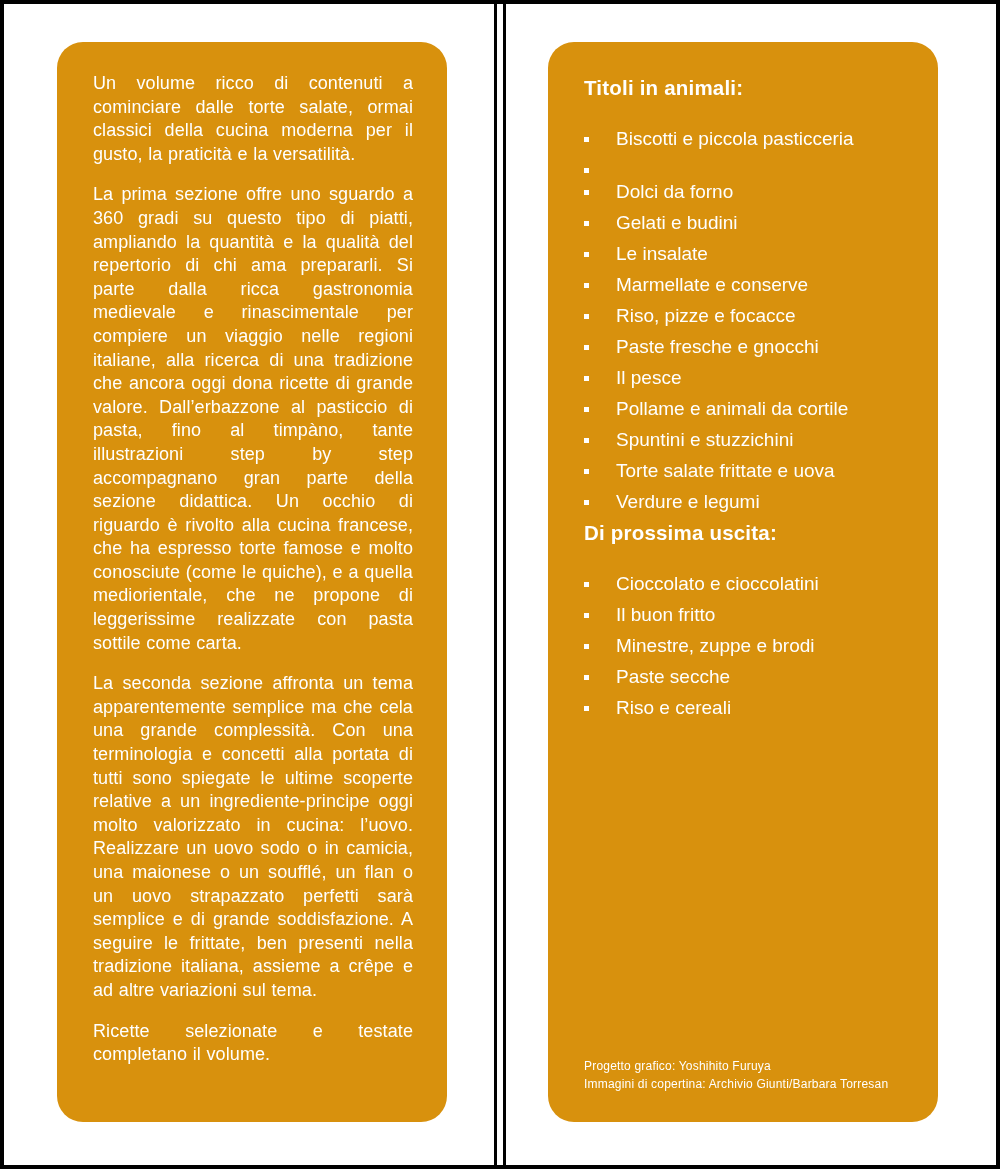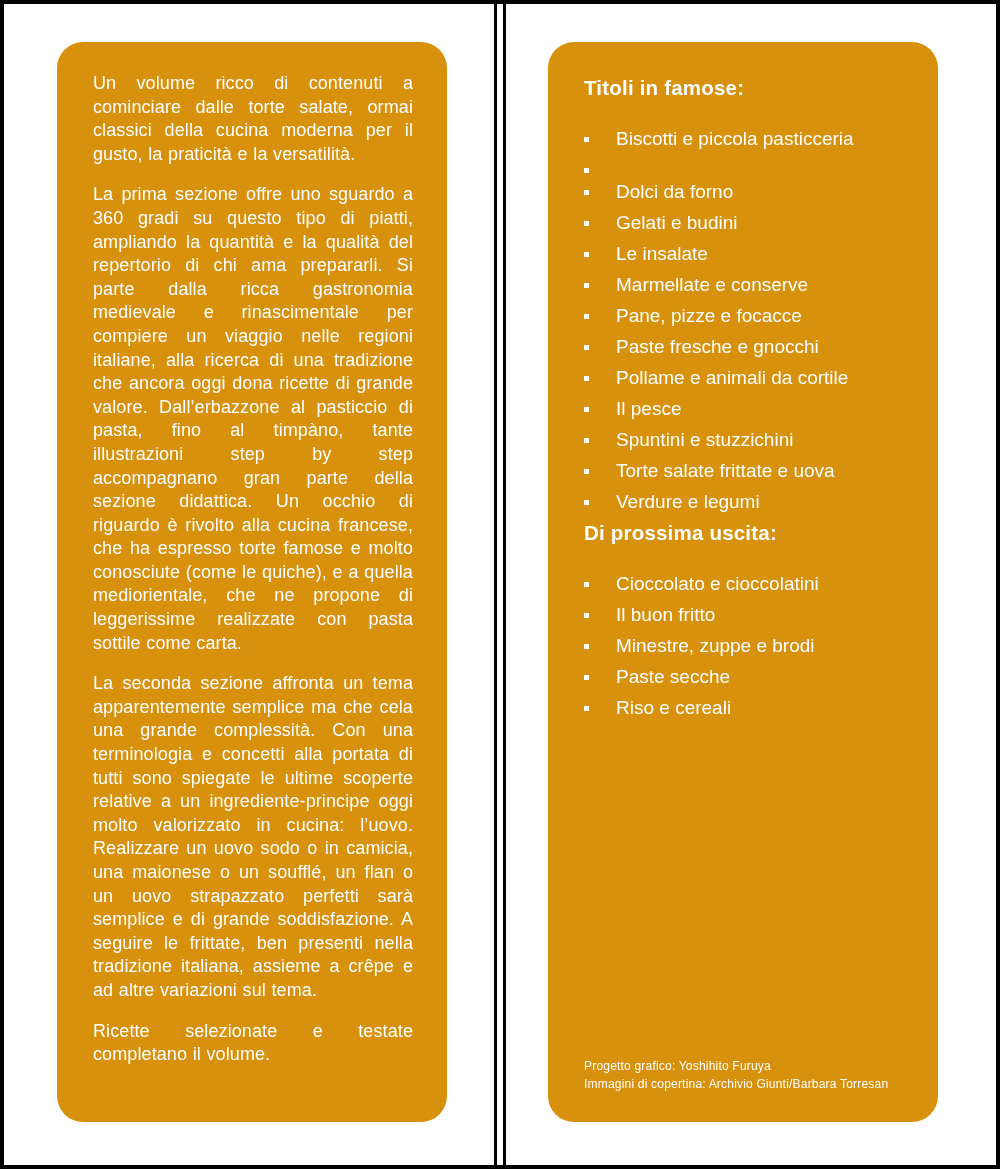--- a/index.html
+++ b/index.html
@@ -113,21 +113,21 @@
 
   <div class="panel panel-left">
     <p>Un volume ricco di contenuti a cominciare dalle torte salate, ormai classici della cucina moderna per il gusto, la praticità e la versatilità.</p>
     <p>La prima sezione offre uno sguardo a 360 gradi su questo tipo di piatti, ampliando la quantità e la qualità del repertorio di chi ama prepararli. Si parte dalla ricca gastronomia medievale e rinascimentale per compiere un viaggio nelle regioni italiane, alla ricerca di una tradizione che ancora oggi dona ricette di grande valore. Dall’erbazzone al pasticcio di pasta, fino al timpàno, tante illustrazioni step by step accompagnano gran parte della sezione didattica. Un occhio di riguardo è rivolto alla cucina francese, che ha espresso torte famose e molto conosciute (come le quiche), e a quella mediorientale, che ne propone di leggerissime realizzate con pasta sottile come carta.</p>
     <p>La seconda sezione affronta un tema apparentemente semplice ma che cela una grande complessità. Con una terminologia e concetti alla portata di tutti sono spiegate le ultime scoperte relative a un ingrediente-principe oggi molto valorizzato in cucina: l’uovo. Realizzare un uovo sodo o in camicia, una maionese o un soufflé, un flan o un uovo strapazzato perfetti sarà semplice e di grande soddisfazione. A seguire le frittate, ben presenti nella tradizione italiana, assieme a crêpe e ad altre variazioni sul tema.</p>
     <p>Ricette selezionate e testate completano il volume.</p>
   </div>
 
   <div class="panel panel-right">
 
-    <h2>Titoli in famose:</h2>
+    <h2>Titoli in animali:</h2>
 
     <ul class="title-list">
       <li>
           <span class="bullet"></span>
           <span class="item-text">Biscotti e piccola pasticceria</span>
         </li>
       <li>
           <span class="bullet"></span>
         </li>
       <li>
@@ -141,33 +141,33 @@
       <li>
           <span class="bullet"></span>
           <span class="item-text">Le insalate</span>
         </li>
       <li>
           <span class="bullet"></span>
           <span class="item-text">Marmellate e conserve</span>
         </li>
       <li>
           <span class="bullet"></span>
-          <span class="item-text">Pane, pizze e focacce</span>
+          <span class="item-text">Riso, pizze e focacce</span>
         </li>
       <li>
           <span class="bullet"></span>
           <span class="item-text">Paste fresche e gnocchi</span>
         </li>
       <li>
           <span class="bullet"></span>
+          <span class="item-text">Il pesce</span>
+        </li>
+      <li>
+          <span class="bullet"></span>
           <span class="item-text">Pollame e animali da cortile</span>
-        </li>
-      <li>
-          <span class="bullet"></span>
-          <span class="item-text">Il pesce</span>
         </li>
       <li>
           <span class="bullet"></span>
           <span class="item-text">Spuntini e stuzzichini</span>
         </li>
       <li>
           <span class="bullet"></span>
           <span class="item-text">Torte salate frittate e uova</span>
         </li>
       <li>

